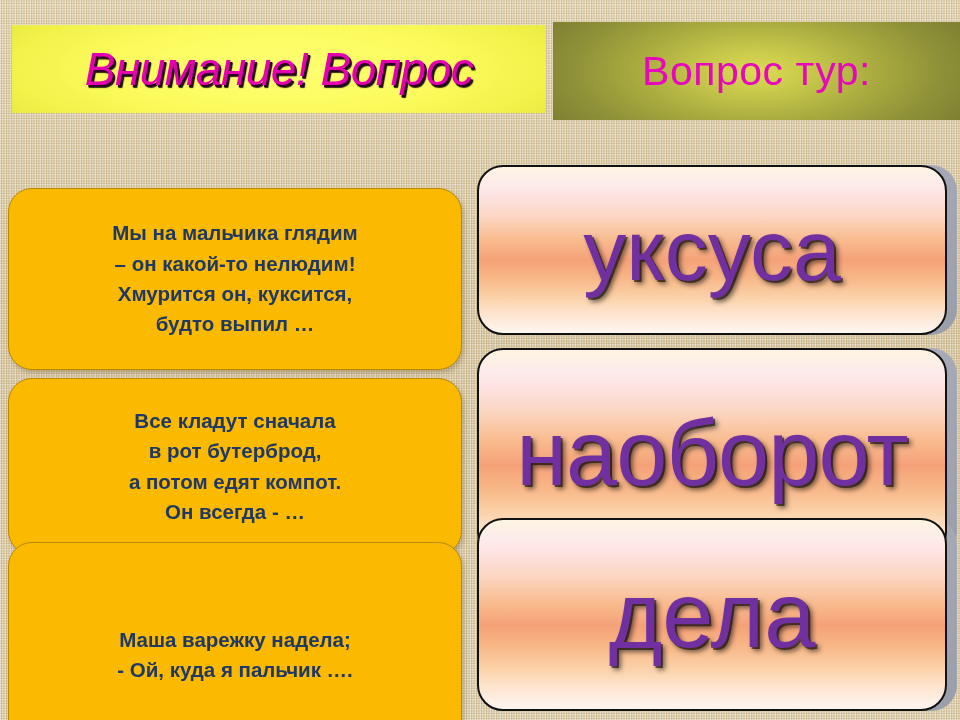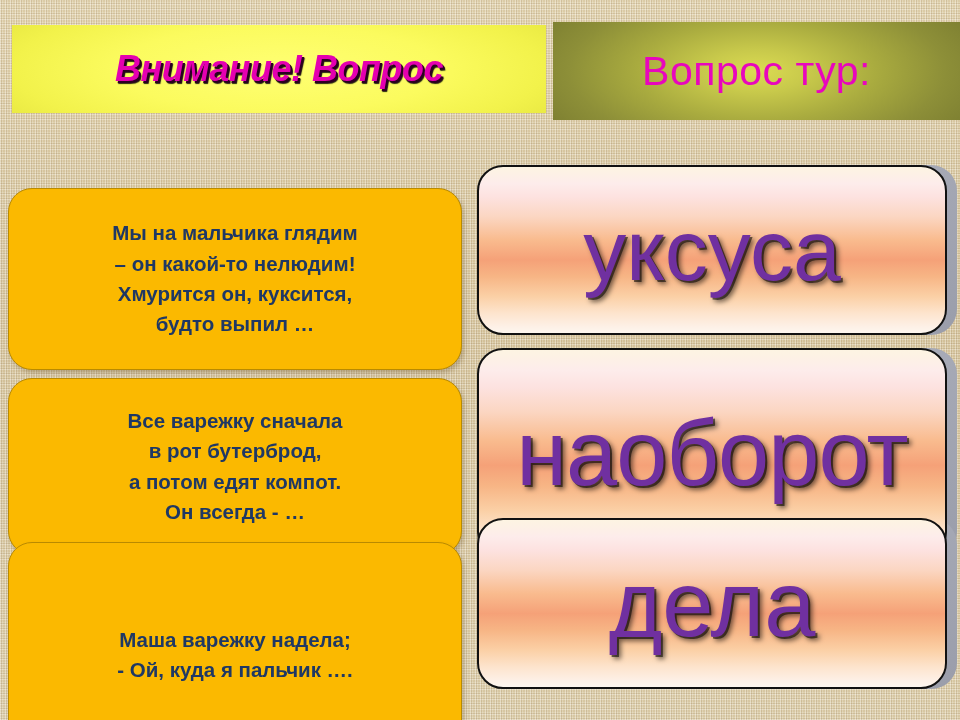--- a/index.html
+++ b/index.html
@@ -43,22 +43,22 @@
     height: 88px;
     background:
       radial-gradient(ellipse 80% 130% at 50% 50%,
         #ffff73 0%, #fbfb5e 38%, #f2f24b 62%, #e4e43e 82%, #d6d634 100%);
     display: flex;
     align-items: center;
     justify-content: center;
   }
   #title-banner-text {
     font-family: "Liberation Sans", sans-serif;
-    font-size: 36px;
-    font-weight: bold;
+    font-size: 46px;
+    font-weight: normal;
     font-style: italic;
     color: #e400b0;
     letter-spacing: -0.5px;
     text-shadow:
       2px 2px 0 #2a0020,
       2.5px 2.5px 1px rgba(0,0,0,0.85);
     white-space: nowrap;
   }
 
   
@@ -142,21 +142,21 @@
   .answer-shadow {
     position: absolute;
     left: 487px;
     width: 470px;
     border-radius: 26px;
     background: linear-gradient(135deg, #c9cbd6 0%, #aeb1bd 50%, #9a9daa 100%);
     box-sizing: border-box;
   }
   #answer-1, #answer-shadow-1 { top: 165px; height: 170px; }
   #answer-2, #answer-shadow-2 { top: 348px; height: 210px; }
-  #answer-3, #answer-shadow-3 { top: 518px; height: 171px; }
+  #answer-3, #answer-shadow-3 { top: 518px; height: 193px; }
   #answer-shadow-1, #answer-shadow-2, #answer-shadow-3 { }
 
   .answer-text {
     font-family: "Liberation Sans", sans-serif;
     font-weight: normal;
     color: #7030a0;
     white-space: nowrap;
     text-shadow:
       2px 2px 0 rgba(0,0,0,0.55),
       4px 4px 5px rgba(0,0,0,0.55);
@@ -180,21 +180,21 @@
   </div>
 
   <div class="riddle-box" id="riddle-1">
     <span class="riddle-text">Мы на мальчика глядим
 – он какой-то нелюдим!
 Хмурится он, куксится,
 будто выпил …</span>
   </div>
 
   <div class="riddle-box" id="riddle-2">
-    <span class="riddle-text">Все варежку сначала
+    <span class="riddle-text">Все кладут сначала
 в рот бутерброд,
 а потом едят компот.
 Он всегда - …</span>
   </div>
 
   <div class="riddle-box" id="riddle-3">
     <span class="riddle-text">Маша варежку надела;
 - Ой, куда я пальчик ….</span>
   </div>
 

